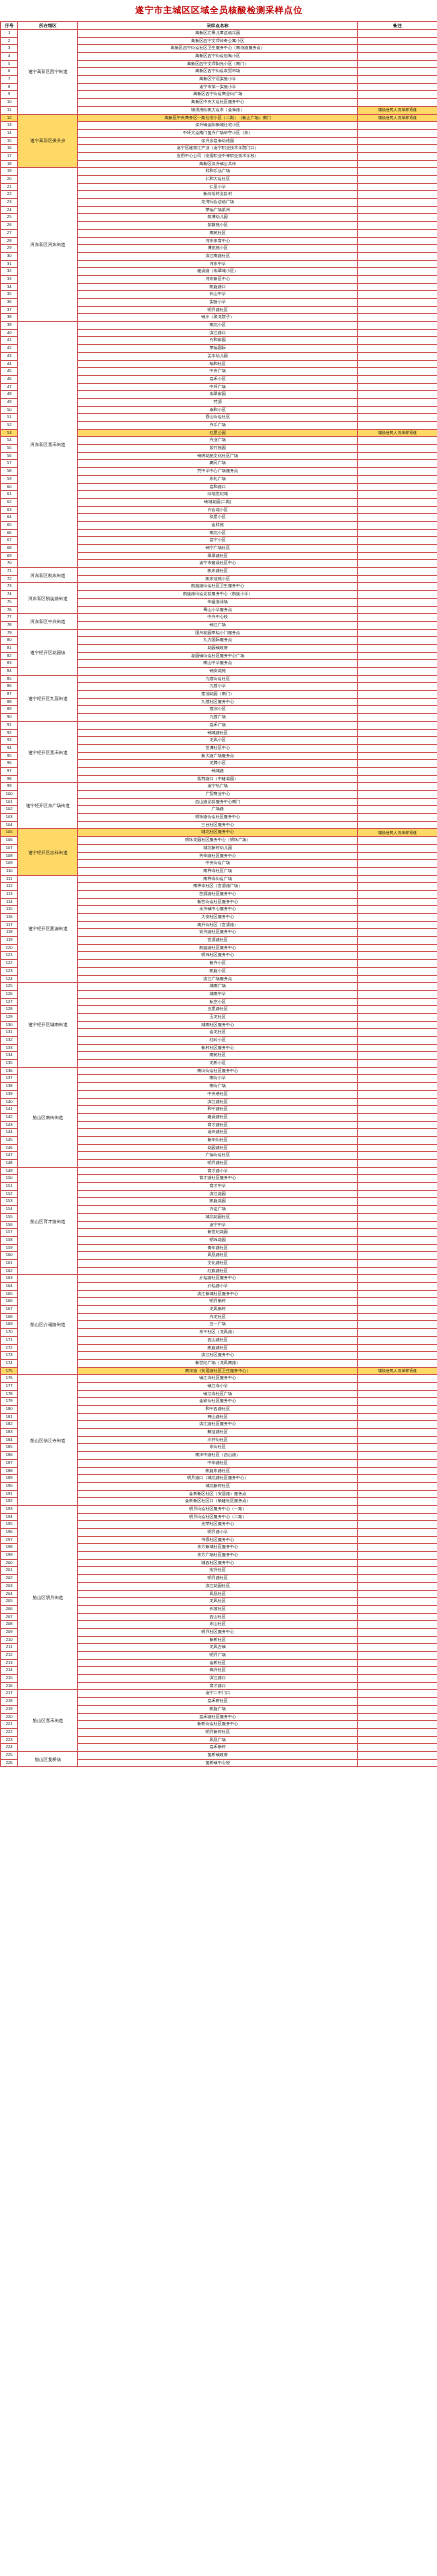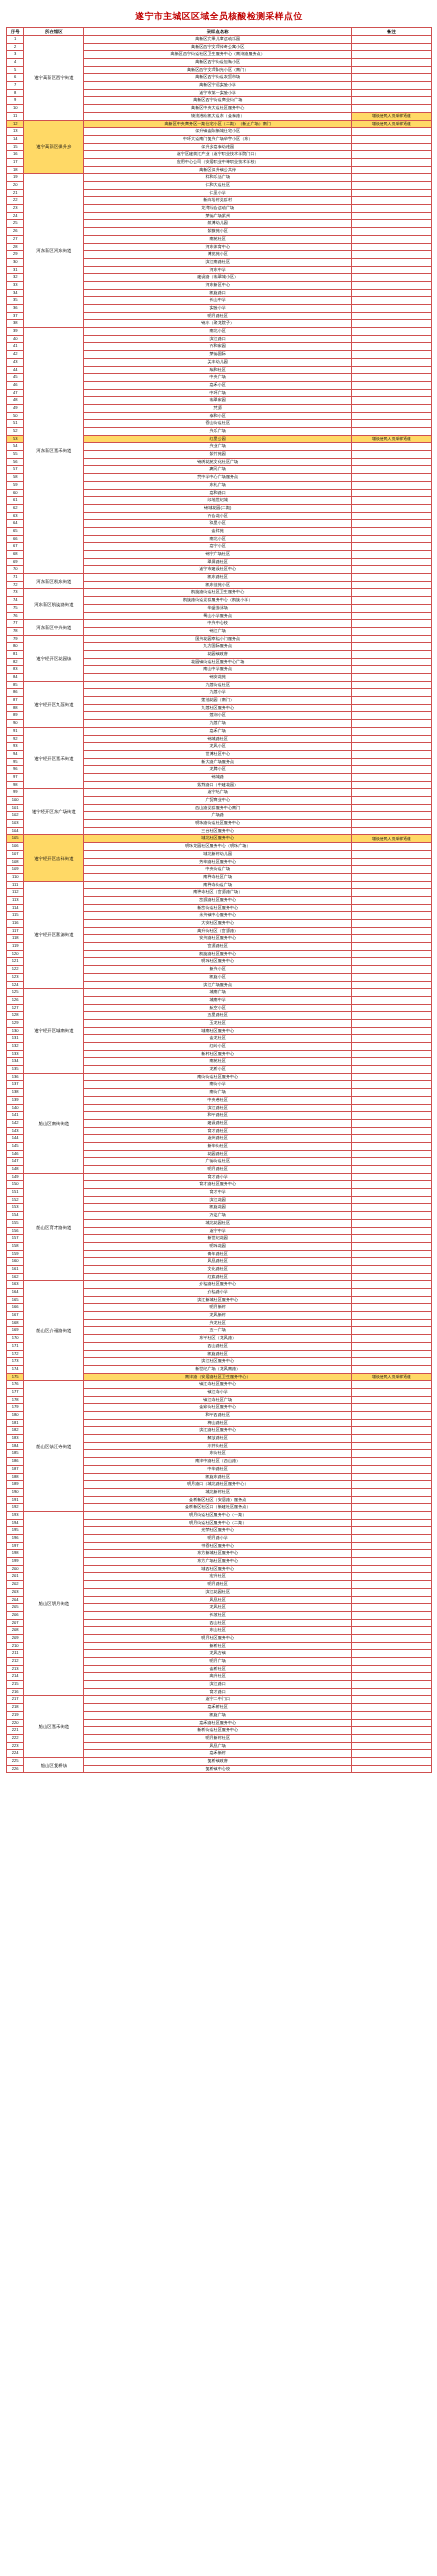--- a/index.html
+++ b/index.html
@@ -1,17 +1,17 @@
 <!DOCTYPE html>
 <html style="font-size:8.2px"><head>
 <meta charset="utf-8">
 <style>
   html,body{margin:0;padding:0;background:#ffffff;}
   body{font-family:"Liberation Sans","DejaVu Sans",sans-serif;color:#111;}
-  .page{width:438px;margin:0 auto;padding:6px;box-sizing:border-box;}
+  .page{width:438px;margin:0 auto;padding:0;box-sizing:border-box;}
   .title{
     text-align:center;
     color:#c00000;
     font-weight:bold;
     font-size:8.8px;
     letter-spacing:0.5px;
     padding:5.2px 0 4.1px 0;
   }
   table.sheet{
     border-collapse:collapse;

